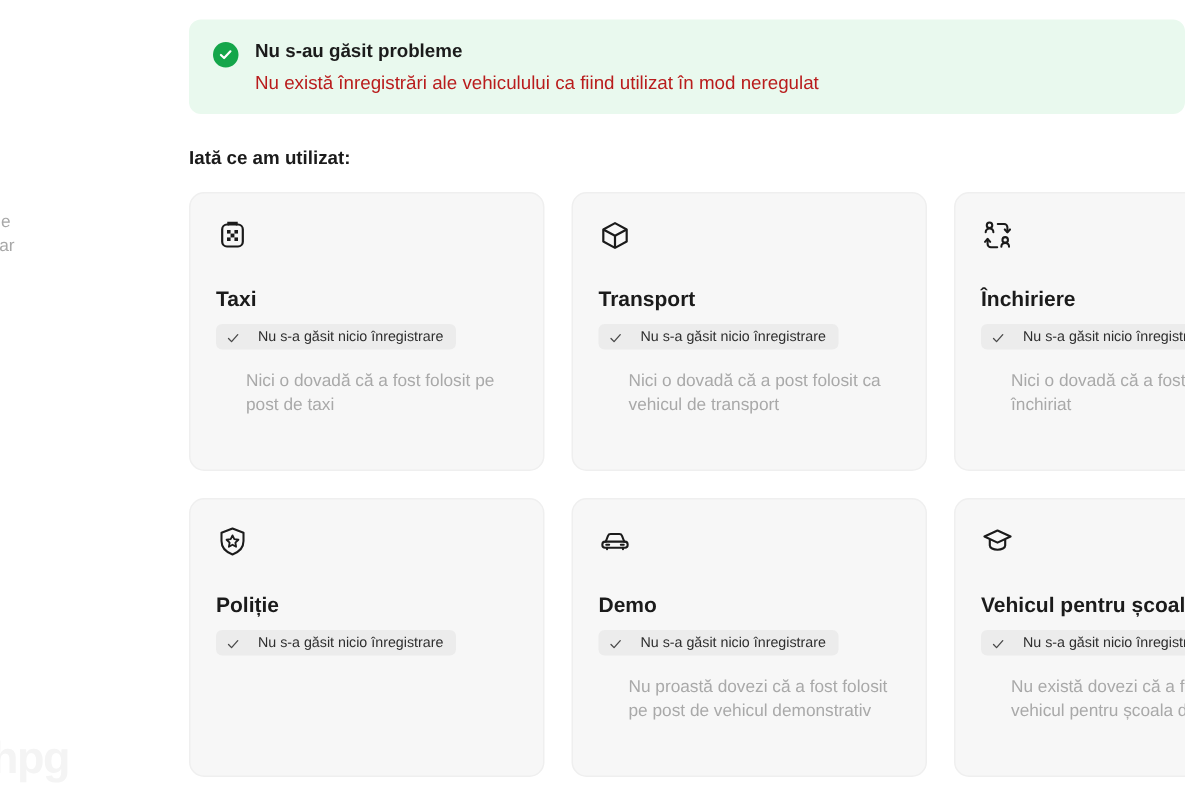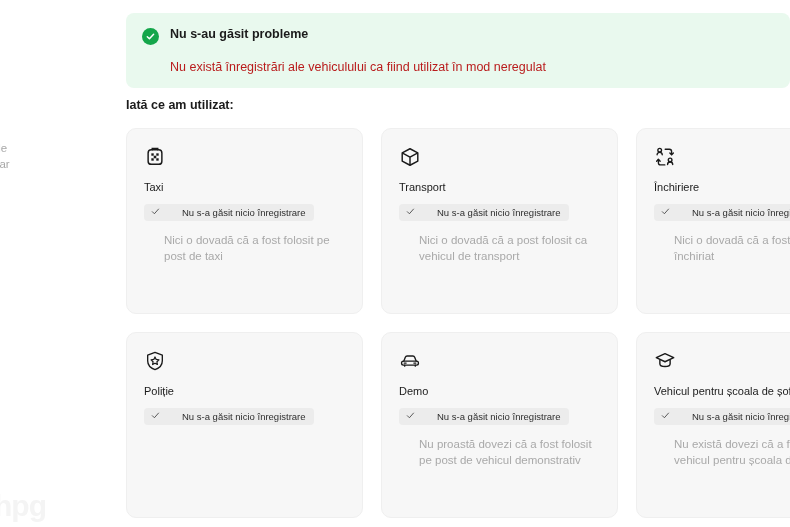--- a/index.html
+++ b/index.html
@@ -34,21 +34,21 @@
     background: #e9f9ee; border-radius: 8px;
     display: flex; align-items: flex-start;
     padding: 14px 16px 13px 16px;
   }
   .alert-icon {
     width: 17px; height: 17px; border-radius: 50%;
     background: #14a64a; flex: 0 0 auto; margin-top: 1px; margin-right: 11px;
     display: flex; align-items: center; justify-content: center;
   }
   .alert-icon svg { display: block; }
-  .alert-text { display: flex; flex-direction: column; gap: 17px; }
+  .alert-text { display: flex; flex-direction: column; gap: 5px; }
   .alert-title { font-size: 12.5px; font-weight: bold; color: #1b1b1b; line-height: 15px; }
   .alert-sub { font-size: 12.5px; color: #b91c1c; line-height: 16px; }
 
   
   .section-heading {
     position: absolute; left: 126px; top: 98px;
     font-size: 12.5px; font-weight: bold; color: #1b1b1b;
   }
 
   
@@ -63,27 +63,27 @@
     width: 237px; height: 186px;
     background: #f7f7f7;
     border: 1px solid #efefef;
     border-radius: 10px;
     padding: 17px 17px 0 17px;
     overflow: hidden;
   }
   .card-icon { width: 22px; height: 22px; color: #1b1b1b; }
   .card-icon svg { display: block; width: 22px; height: 22px; }
   .card-title {
-    margin-top: 11px;
-    font-size: 11px; font-weight: normal; color: #1b1b1b;
+    margin-top: 23px;
+    font-size: 14px; font-weight: bold; color: #1b1b1b;
     line-height: 16px; white-space: nowrap;
   }
   .card-badge {
     margin-top: 9px;
-    display: inline-flex; align-items: flex-start; gap: 22px;
+    display: inline-flex; align-items: flex-end; gap: 12px;
     background: #ececec; border-radius: 4px;
     padding: 3px 8px 3px 7px;
     font-size: 9.5px; color: #2e2e2e; white-space: nowrap;
   }
   .card-badge .tick { display: block; flex: 0 0 auto; }
   .card-desc {
     margin-top: 11px;
     font-size: 11.5px; line-height: 16px; color: #a9a9a9; margin-left: 20px;
   }
 </style>

